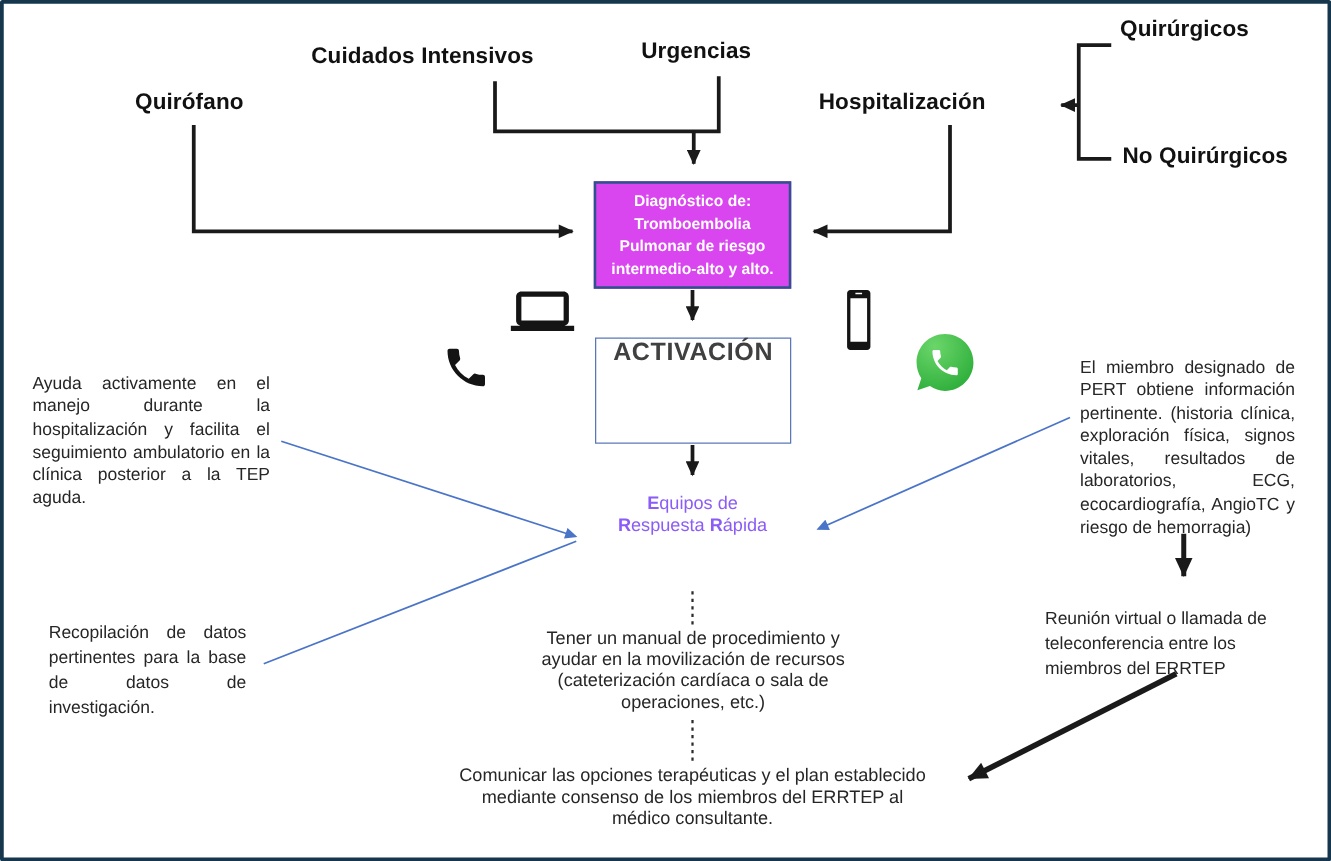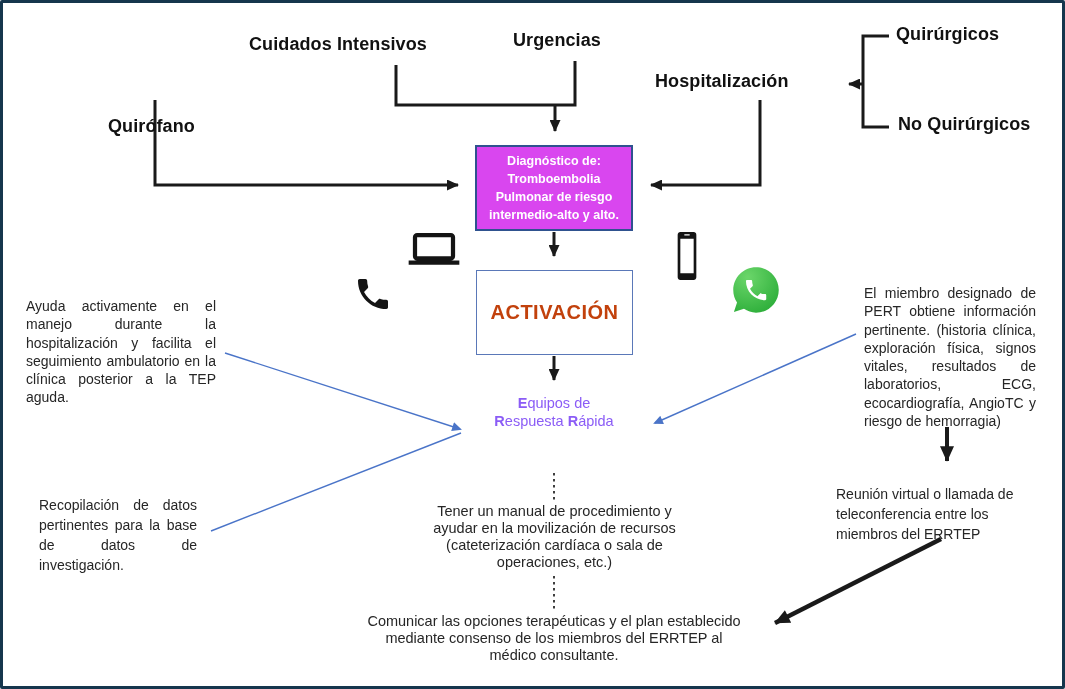--- a/index.html
+++ b/index.html
@@ -21,22 +21,22 @@
   }
   .bluebox{
     left:472px;top:142px;width:158px;height:86px;
     background:#d946ef;border:2px solid #2F528F;box-sizing:border-box;
     color:#ffffff;font-weight:bold;font-size:12.5px;line-height:18px;
     text-align:center;display:flex;flex-direction:column;justify-content:center;
   }
   .activbox{
     left:473px;top:267px;width:157px;height:85px;
     background:#ffffff;border:1.5px solid #5a78b8;box-sizing:border-box;
-    display:flex;align-items:center;justify-content:center;
-    font-size:20px;font-weight:bold;color:#c2410c;letter-spacing:.5px;
+    display:flex;align-items:flex-start;justify-content:center;
+    font-size:20px;font-weight:bold;color:#404040;letter-spacing:.5px;
   }
   .errtep{
     left:440px;top:391px;width:222px;
     text-align:center;font-size:14.5px;line-height:18px;color:#8b5cf6;
   }
   .errtep b{font-weight:bold;}
   .note{font-size:14px;line-height:18.3px;color:#262626;}
   .just{text-align:justify;}
   .center{text-align:center;}
   .icon svg{display:block;}
@@ -75,25 +75,25 @@
     <path d="M938 536 L772 620" stroke="#1a1a1a" stroke-width="4.5" fill="none" marker-end="url(#abBig)"></path>
 
     <path d="M222 350 L457 426" stroke="#4a74c8" stroke-width="1.4" fill="none" marker-end="url(#abl)"></path>
     <path d="M208 528 L458 430" stroke="#4a74c8" stroke-width="1.4" fill="none"></path>
     <path d="M853 331 L652 420" stroke="#4a74c8" stroke-width="1.4" fill="none" marker-end="url(#abl)"></path>
 
     <path d="M551 470 L551 497" stroke="#2b2b2b" stroke-width="1.8" stroke-dasharray="2.5 3.5" fill="none"></path>
     <path d="M551 573 L551 608" stroke="#2b2b2b" stroke-width="1.8" stroke-dasharray="2.5 3.5" fill="none"></path>
   </svg>
 
-  <div class="abs toplabel" style="left:105px;top:68px;margin-top:45px;">Quirófano</div>
+  <div class="abs toplabel" style="left:105px;top:68px;">Quirófano</div>
   <div class="abs toplabel" style="left:246px;top:31px;">Cuidados Intensivos</div>
   <div class="abs toplabel" style="left:510px;top:27px;">Urgencias</div>
   <div class="abs toplabel" style="left:652px;top:68px;">Hospitalización</div>
-  <div class="abs toplabel" style="left:893px;top:21px;">Quirúrgicos</div>
+  <div class="abs toplabel" style="left:893px;top:10px;">Quirúrgicos</div>
   <div class="abs toplabel" style="left:895px;top:111px;">No Quirúrgicos</div>
 
   <div class="abs bluebox">
     <div>Diagnóstico de:</div>
     <div>Tromboembolia</div>
     <div>Pulmonar de riesgo</div>
     <div>intermedio-alto y alto.</div>
   </div>
 
   <div class="abs activbox">

